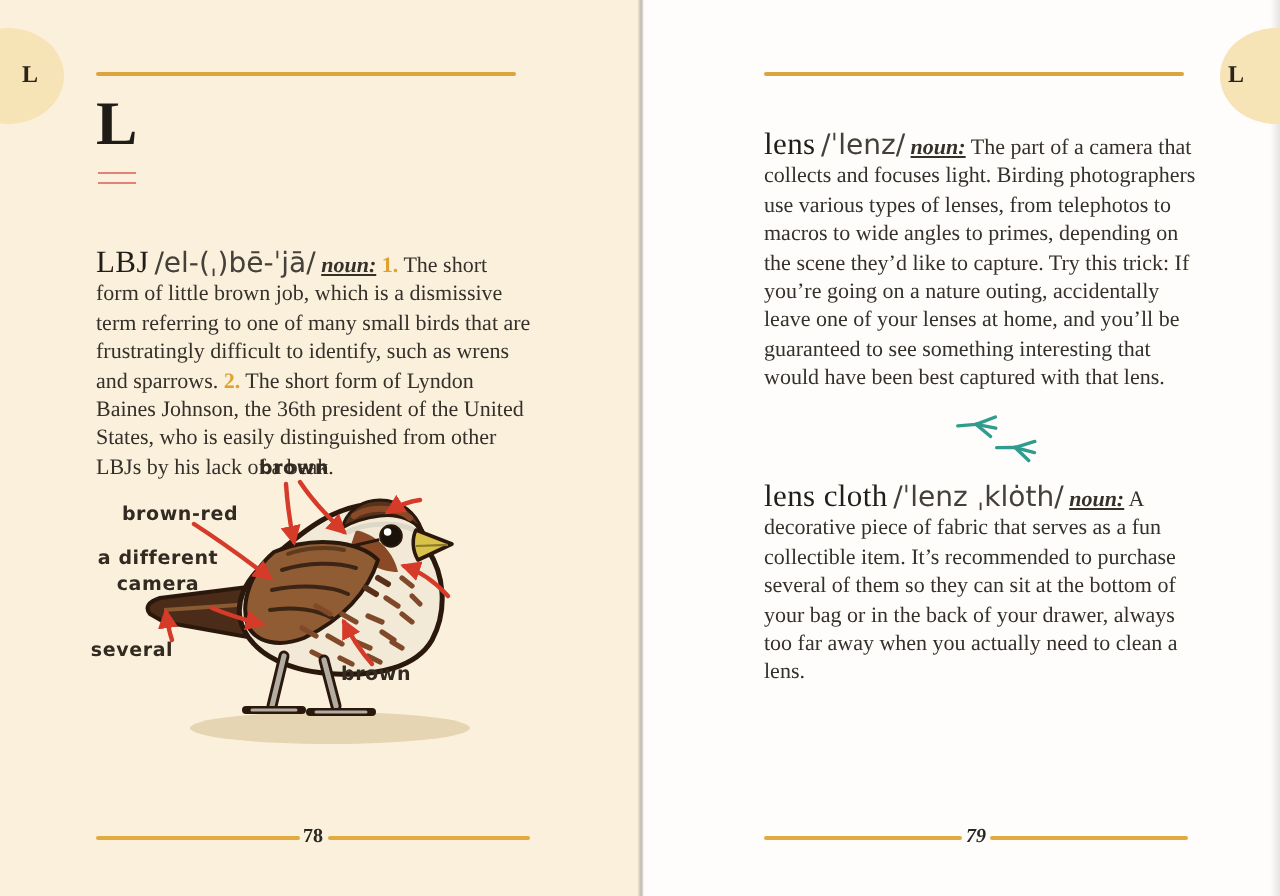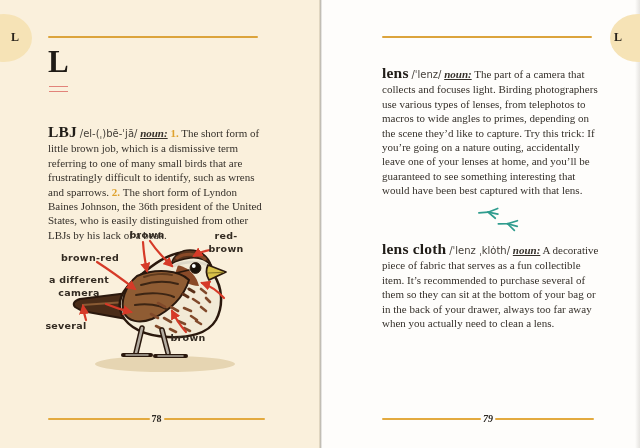--- a/index.html
+++ b/index.html
@@ -12,22 +12,22 @@
 
   .tab{position:absolute;width:56px;height:48px;border-radius:50%;background:#f6e3b6;top:14px;}
   .tab-letter{position:absolute;font-weight:bold;font-size:12px;color:#2a241c;font-family:"Liberation Serif",serif;}
 
   .rule{position:absolute;height:2px;background:#dca43c;border-radius:1px;}
 
   .section-letter{position:absolute;font-size:31px;font-weight:bold;color:#1f1b16;line-height:1;margin:0;}
   .section-underline{position:absolute;width:19px;height:4px;border-top:1.5px solid #e2837a;border-bottom:1.5px solid #e2837a;}
 
   .entry{position:absolute;width:218px;font-size:11px;line-height:14.4px;color:#35302a;}
-  .headword{font-weight:bold;font-size:15.5px;line-height:1;color:#211d18;letter-spacing:.2px;text-align:right;}
-  .pron{font-family:"DejaVu Sans",sans-serif;font-size:10px;color:#45403a;}
+  .headword{font-weight:normal;font-size:15.5px;line-height:1;color:#211d18;letter-spacing:.2px;text-align:right;}
+  .pron{font-family:"DejaVu Sans",sans-serif;font-size:14px;color:#45403a;}
   .pos{font-weight:bold;font-style:italic;text-decoration:underline;}
   .sense-num{font-weight:bold;color:#dfa22e;}
 
   .figure{position:absolute;left:0;top:225px;width:300px;height:172px;}
   .figure svg{position:absolute;left:40px;top:0;}
   .bird-label{position:absolute;font-family:"DejaVu Sans",sans-serif;font-weight:bold;font-size:9.5px;line-height:1.35;letter-spacing:.3px;color:#332b22;text-align:center;}
 
   .ornament{position:absolute;}
 
   .footer{position:absolute;display:flex;align-items:center;gap:2px;}
@@ -131,21 +131,20 @@
           <path d="M170,25 Q162,26 154,31" marker-end="url(#ah)"></path>
           <path d="M57,37 Q74,48 95,64" marker-end="url(#ah)"></path>
           <path d="M66,79 Q78,84 91,87" marker-end="url(#ah)"></path>
           <path d="M46,95 Q44,89 43,81" marker-end="url(#ah)"></path>
           <path d="M146,107 Q138,98 132,86" marker-end="url(#ah)"></path>
           <path d="M184,73 Q174,62 162,58" marker-end="url(#ah)"></path>
         </g>
       </svg>
 
       <div class="bird-label" style="left:118px;top:4px;width:58px;">brown</div>
-      <div class="bird-label" style="left:202px;top:5px;width:48px;">red-brown</div>
       <div class="bird-label" style="left:48px;top:27px;width:84px;">brown-red</div>
       <div class="bird-label" style="left:36px;top:49px;width:86px;">a different camera</div>
       <div class="bird-label" style="left:32px;top:95px;width:68px;">several</div>
       <div class="bird-label" style="left:160px;top:107px;width:56px;">brown</div>
     </div>
 
     <div class="footer" style="left:48px;top:413px;width:217px;">
       <div class="fline"></div>
       <div class="fnum">78</div>
       <div class="fline"></div>

